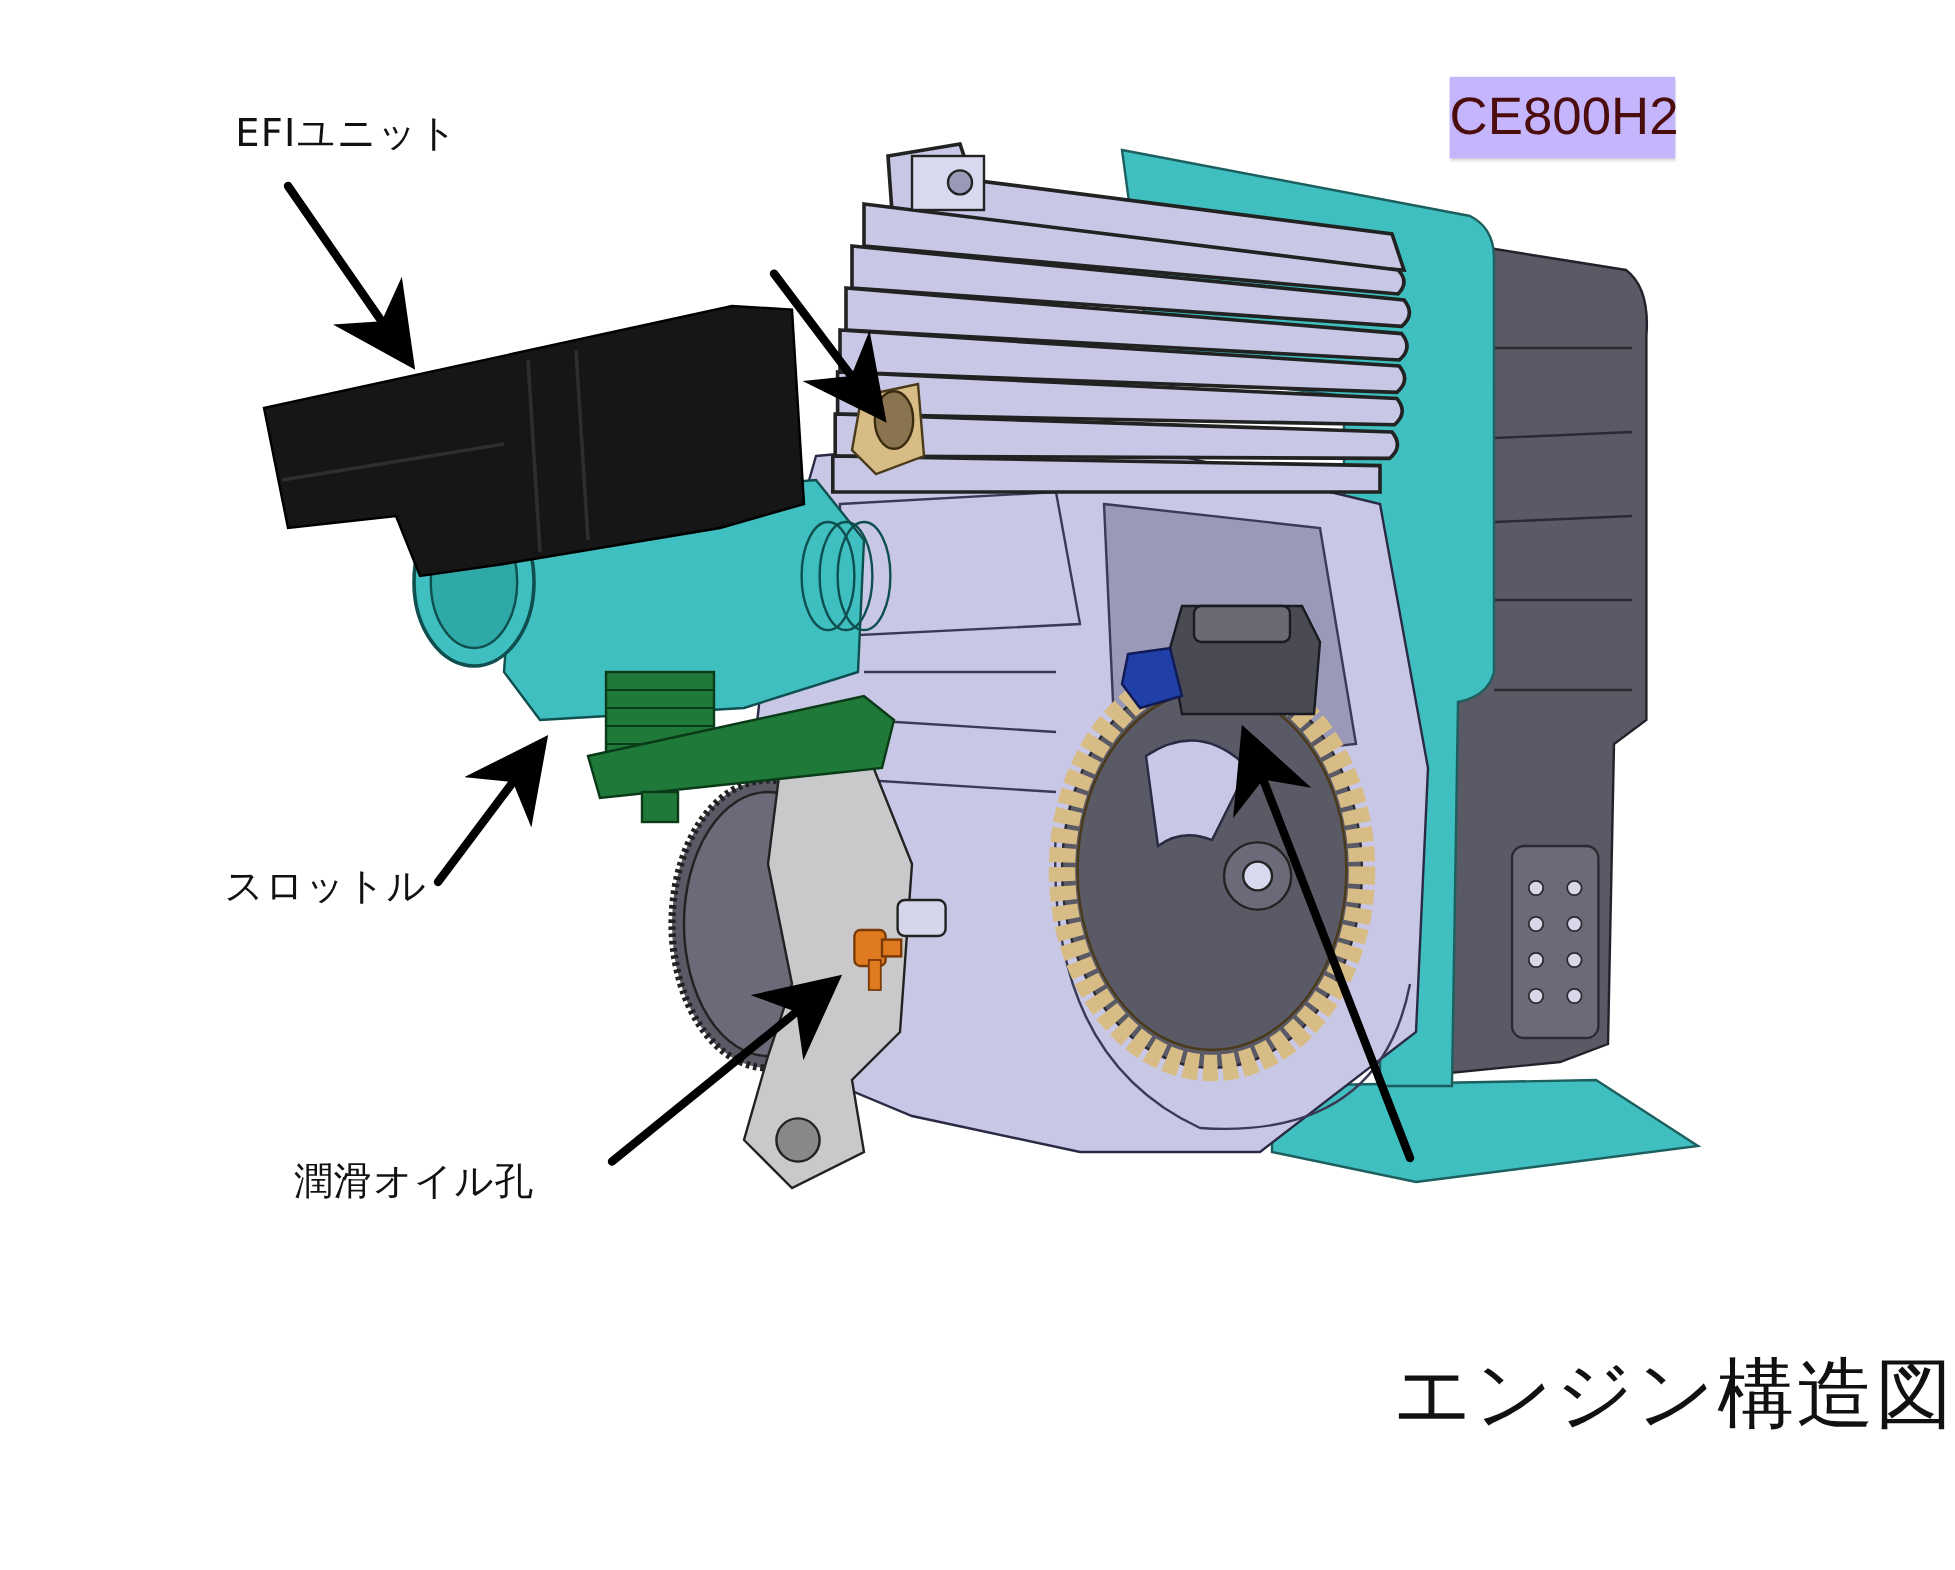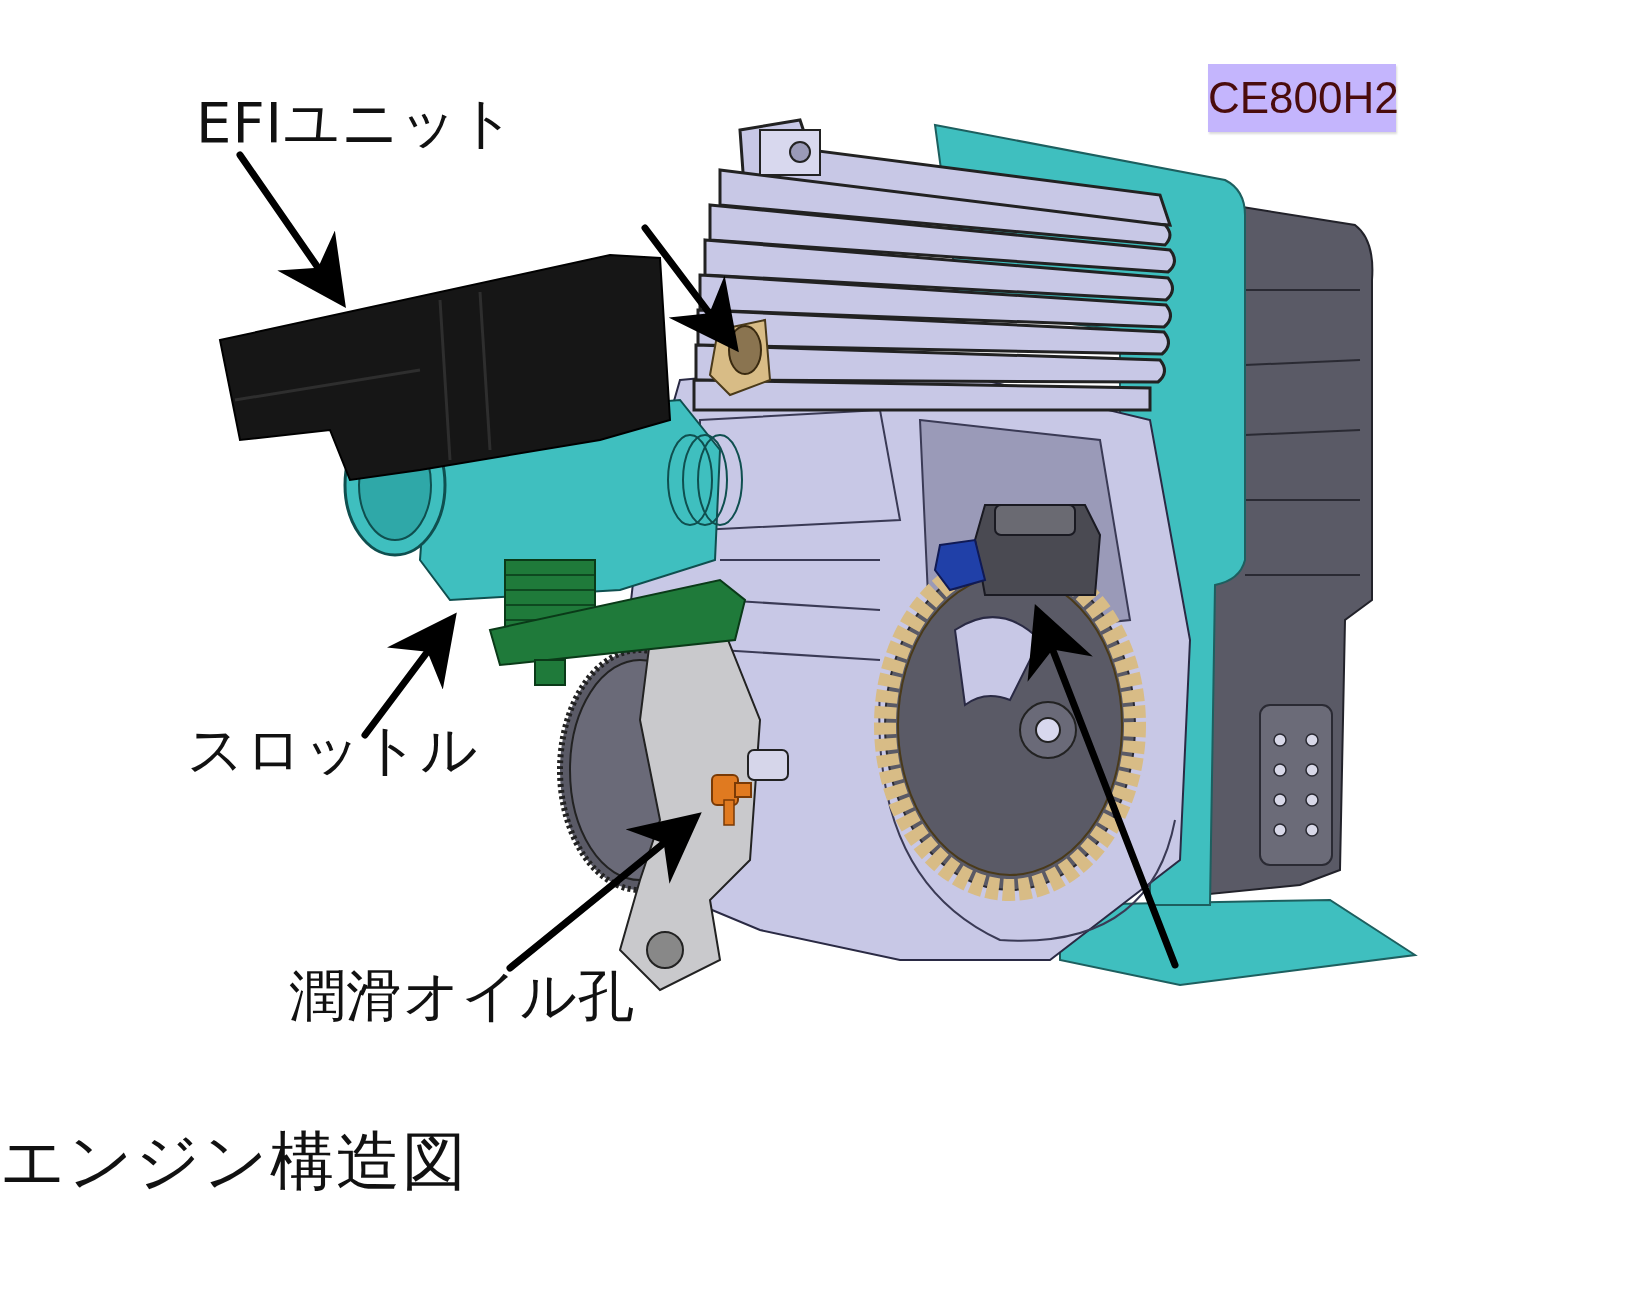--- a/index.html
+++ b/index.html
@@ -16,21 +16,21 @@
   }
   #stage {
     position: absolute;
     left: 0; top: 0;
     width: 1629px;
     height: 1308px;
   }
   .label {
     position: absolute;
     color: #111111;
-    font-size: 56px;
+    font-size: 32px;
     font-weight: 500;
     white-space: nowrap;
     line-height: 1;
     letter-spacing: 1px;
   }
   .model-badge {
     position: absolute;
     left: 1208px;
     top: 64px;
     width: 188px;
@@ -41,26 +41,25 @@
     font-size: 44px;
     line-height: 68px;
     text-align: center;
     box-shadow: 1px 2px 2px rgba(0,0,0,0.15);
   }
   .caption {
     position: absolute;
     left: 0;
     width: 1629px;
     top: 1130px;
-    text-align: left;
+    text-align: right;
     font-size: 64px;
     color: #111111;
     letter-spacing: 2px;
     line-height: 1;
-    font-family: Liberation Serif, serif;
   }
   svg#engine { position: absolute; left: 0; top: 0; }
 </style>
 </head>
 <body>
 
 <div id="stage">
 
   <svg id="engine" width="1629" height="1308" viewBox="0 0 1629 1308">
     <defs>
@@ -188,16 +187,16 @@
       <line x1="365" y1="735" x2="440" y2="635" marker-end="url(#arrowhead)"></line>
       <line x1="510" y1="968" x2="680" y2="830" marker-end="url(#arrowhead)"></line>
       <line x1="1175" y1="965" x2="1045" y2="630" marker-end="url(#arrowhead)"></line>
     </g>
   </svg>
 
   <div class="model-badge">CE800H2</div>
 
   <div class="label" style="left:196px; top:95px;">EFIユニット</div>
   <div class="label" style="left:187px; top:722px;">スロットル</div>
-  <div class="label" style="left:245px; top:968px;margin-left:44px;">潤滑オイル孔</div>
+  <div class="label" style="left:245px; top:968px;">潤滑オイル孔</div>
 
   <div class="caption">エンジン構造図</div>
 </div>
 
 </body></html>

